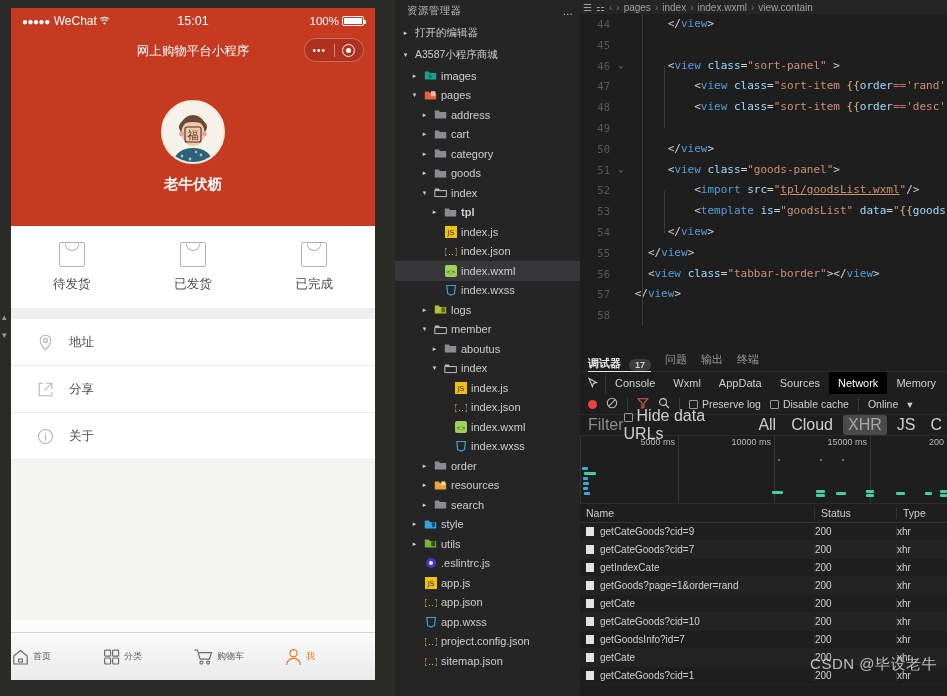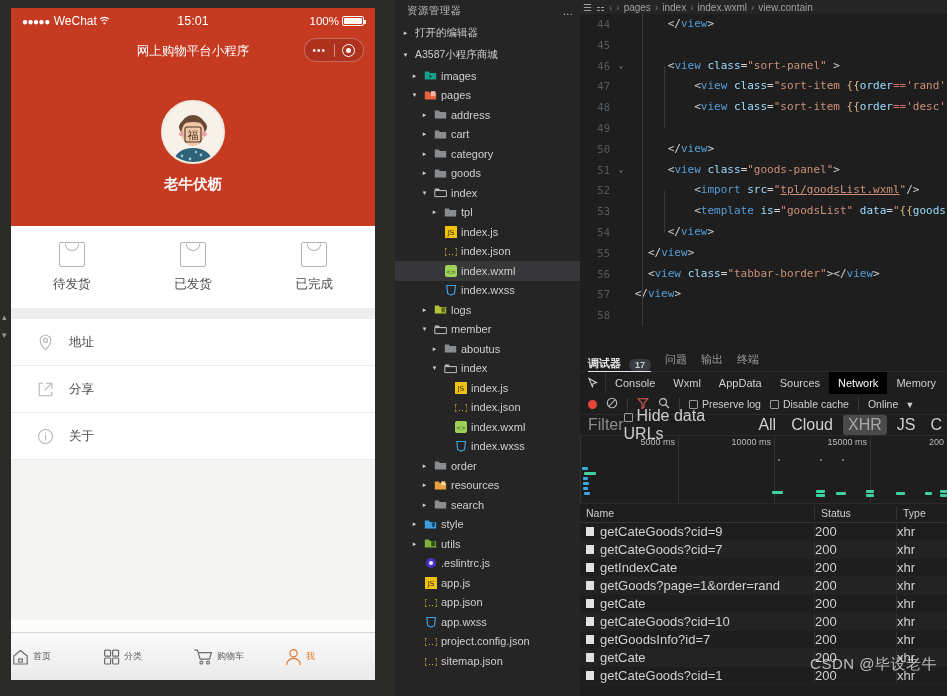--- a/index.html
+++ b/index.html
@@ -158,21 +158,21 @@
   .bar { position:absolute; height:3px; background:#3fd2a0; border-radius:1px; }
   .bar.b { background:#3aa7e0; }
   .dotm { position:absolute; width:2px; height:2px; background:#8d8d8d; border-radius:50%; }
 
   .nt-head { height:19px; display:flex; align-items:center; font-size:10.5px;
     color:#cfcfcf; border-bottom:1px solid #333; background:#1e1e1e; }
   .nt-head div { padding-left:6px; }
   .c-name { flex:1; border-right:1px solid #333; }
   .c-status { width:82px; border-right:1px solid #333; }
   .c-type { width:50px; }
-  .nt-row { height:18px; display:flex; align-items:center; font-size:13px;
+  .nt-row { height:18px; display:flex; align-items:center; font-size:10px;
     color:#d2d2d2; border-bottom:1px solid #232323; }
   .nt-row .c-name { display:flex; align-items:center; gap:6px; padding-left:6px; }
   .rowicon { width:8px; height:9px; background:#e2e2e2; flex:none; }
   .nt-row:nth-child(even) { background:#232323; }
 
   .wm { position:absolute; right:10px; bottom:22px; font-size:15px; color:#d8d8d8;
     opacity:.85; pointer-events:none; white-space:nowrap; letter-spacing:.5px; }
 </style>
 </head>
 <body>
@@ -403,21 +403,21 @@
         <div class="row" style="padding-left: 24px;">
           <span class="tw d"></span>
           <span class="fi">
             <svg width="13" height="13" viewBox="0 0 13 13">
               <path d="M.8 2.6h4l1.1 1.4h6.3v1H.8z" fill="#b9bcc0"></path>
               <path d="M.8 4.6h11.6v6H.8z" fill="none" stroke="#b9bcc0" stroke-width="1"></path>
             </svg>
           </span>
           <span class="lbl">index</span>
         </div>
-        <div class="row" style="padding-left: 34px;">
+        <div class="row" style="padding-left: 34px; font-weight: bold;">
           <span class="tw r"></span>
           <span class="fi">
             <svg width="13" height="13" viewBox="0 0 13 13">
               <path d="M.8 2.6h4l1.1 1.4h6.3v6.6H.8z" fill="#8a8d90"></path>
             </svg>
           </span>
           <span class="lbl">tpl</span>
         </div>
         <div class="row" style="padding-left: 34px;">
           <span class="tw"></span>

